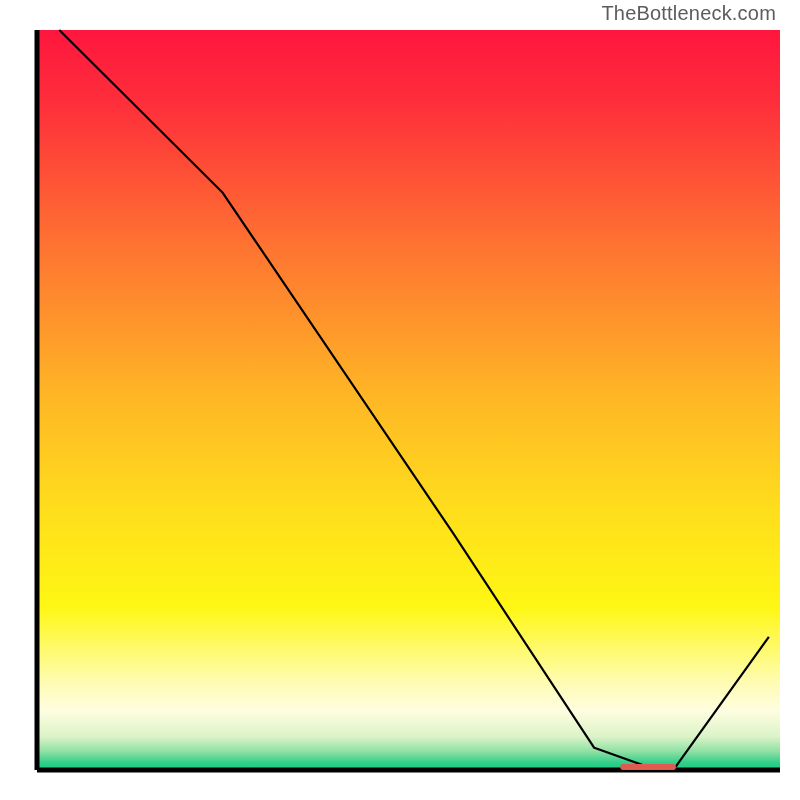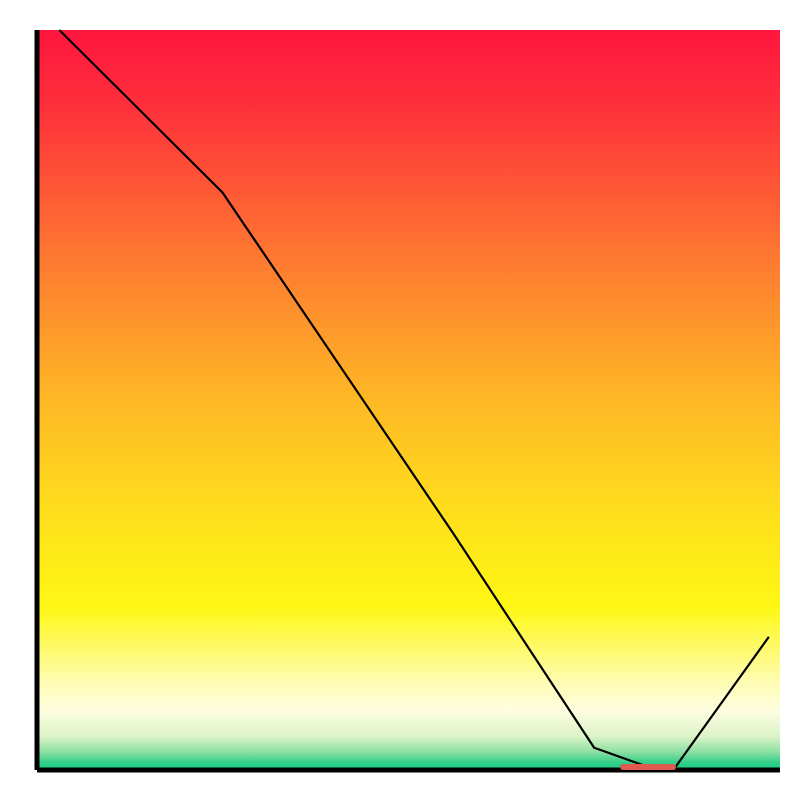--- a/index.html
+++ b/index.html
@@ -25,20 +25,21 @@
     letter-spacing: 0.2px;
   }
   svg {
     display: block;
   }
 </style>
 </head>
 <body>
 
 <div class="container">
+  <div class="watermark">TheBottleneck.com</div>
   <svg id="chart-svg" width="800" height="800">
     <defs>
       <linearGradient id="bg-grad" x1="0" y1="0" x2="0" y2="1">
           <stop offset="0%" stop-color="#fe163e"></stop>
           <stop offset="10%" stop-color="#fe2f3b"></stop>
           <stop offset="30%" stop-color="#fe7631"></stop>
           <stop offset="50%" stop-color="#feb825"></stop>
           <stop offset="65%" stop-color="#fede1c"></stop>
           <stop offset="78%" stop-color="#fef714"></stop>
           <stop offset="88%" stop-color="#fefcb0"></stop>

